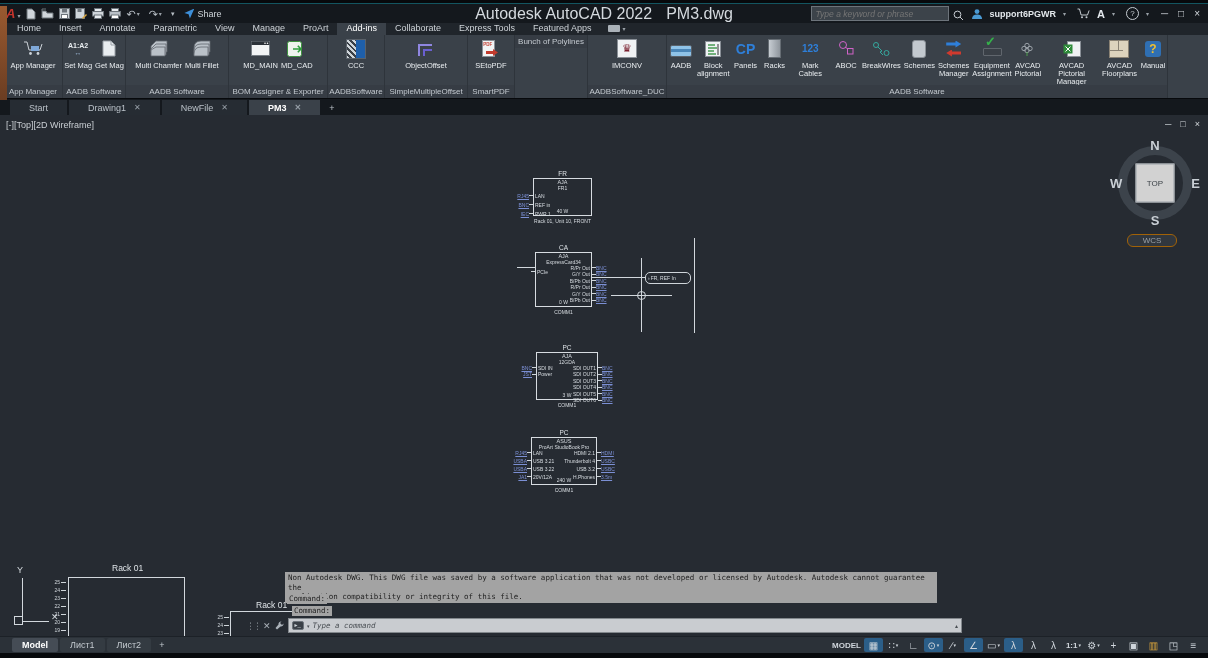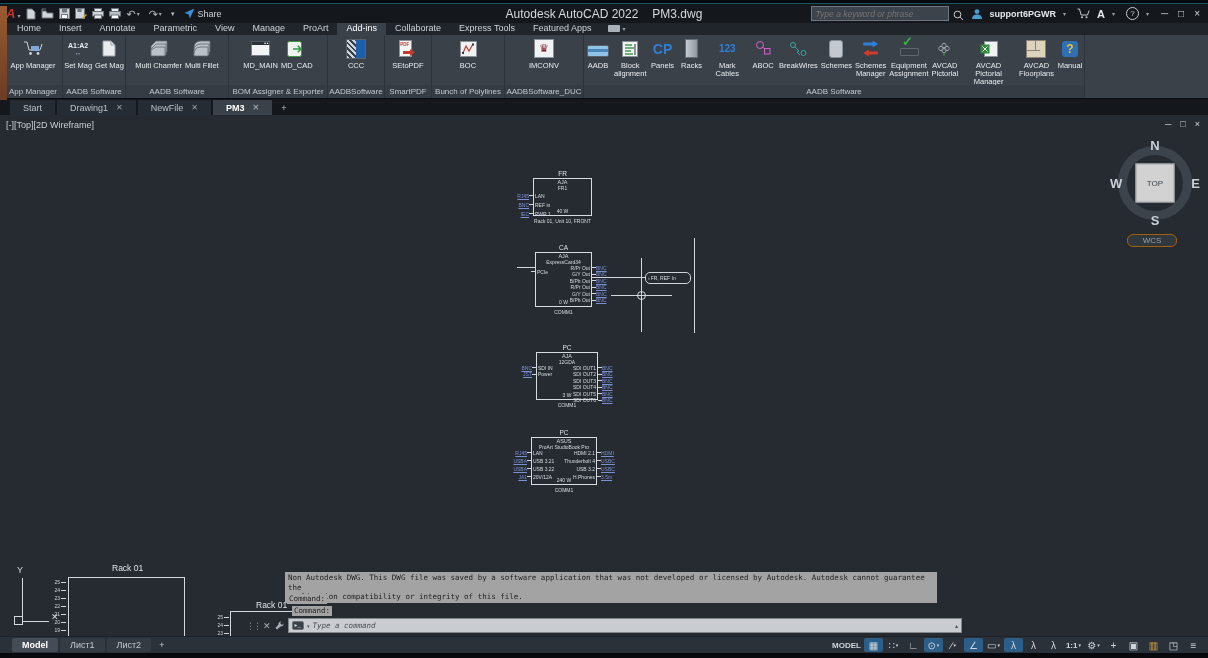--- a/index.html
+++ b/index.html
@@ -8,21 +8,21 @@
   i{font-style:normal}
   
   .titlebar{position:absolute;left:0;top:3px;right:0;height:19px;background:#14181d;border-top:1px solid #135560;display:flex;align-items:center;color:#c9cfd5;font-size:9px;padding:0 4px;z-index:30}
   .alogo b{color:#c5342c;font-size:13px;font-weight:bold;font-style:italic;margin:0 2px}
   .car{font-size:6px;color:#9aa1a8;margin-right:4px}
   .qat{display:flex;align-items:center;gap:5px;margin-left:2px}
   .qi{display:flex;align-items:center;gap:1px}
   .qi .glyph{font-size:11px;color:#b8bfc6;line-height:10px}
   .share{display:flex;align-items:flex-start;gap:3px;margin-left:10px;color:#cfd5da}
   .plane{width:10px;height:10px;background:#3d8fd9;clip-path:polygon(0 45%,100% 0,55% 100%,42% 58%);display:inline-block}
-  .twtitle{position:absolute;left:0;right:0;text-align:center;pointer-events:none;color:#d4d9de;font-size:12px}
+  .twtitle{position:absolute;left:0;right:0;text-align:center;pointer-events:none;color:#d4d9de;font-size:16px}
   .twtitle .fn{margin-left:14px}
   .tright{margin-left:auto;display:flex;align-items:center;gap:7px;z-index:2}
   .searchbox{display:flex;align-items:flex-end;gap:4px}
   .searchbox input{width:128px;height:13px;background:#3c434a;border:1px solid #6d747b;color:#aab1b8;font-size:8.5px;font-style:italic;padding:0 4px;outline:none}
   .uname{color:#e3e8ec;font-weight:bold}
   .winctl{display:flex;align-items:center;gap:10px;margin-left:8px;color:#d4d9de;font-size:10px;padding-right:4px}
   
   .tabrow{position:absolute;top:22px;left:0;right:0;height:13px;background:#20252b;display:flex;align-items:center;padding-left:8px;font-size:9px;z-index:29}
   .tab{padding:0 9px;height:13px;line-height:13px;color:#ced3d8;cursor:default}
   .tab.active{background:#3a4149;color:#fff}
@@ -32,21 +32,21 @@
   .ribbon{position:absolute;top:35px;left:0;right:0;height:63px;background:#3a4149;display:flex;align-items:stretch;padding-left:4px;z-index:28}
   .group{display:flex;flex-direction:column;border-right:1px solid #2e343b;flex:0 0 auto}
   .btnrow{flex:1;display:flex;justify-content:center;align-items:flex-start;gap:1px;padding-top:1px;overflow:hidden}
   .rbtn{display:flex;flex-direction:column;align-items:center;font-size:7.5px;color:#e9edf0;text-align:center;line-height:8px;white-space:pre-line;padding:0 1px;cursor:default}
   .ric{width:26px;height:25px;display:flex;align-items:center;justify-content:center;margin-bottom:1px;flex:0 0 auto}
   .gfooter{height:13px;font-size:8px;color:#c3c9cf;text-align:center;line-height:13px;background:#363c44;white-space:nowrap;overflow:hidden}
   .arrR{width:15px;height:7px;background:#2e7fd9;clip-path:polygon(0 30%,62% 30%,62% 0,100% 50%,62% 100%,62% 70%,0 70%)}
   .arrL{width:15px;height:7px;background:#d03a2e;clip-path:polygon(100% 30%,38% 30%,38% 0,0 50%,38% 100%,38% 70%,100% 70%)}
   
   .filetabs{position:absolute;top:99px;left:0;right:0;height:16px;background:#14181d;display:flex;align-items:flex-end;padding-left:10px;gap:2px;font-size:9px;z-index:27}
-  .ftab{height:15px;display:flex;align-items:center;padding:0 13px;background:#262c33;color:#bac1c8;gap:8px;cursor:default}
+  .ftab{height:15px;display:flex;align-items:center;padding:0 19px;background:#262c33;color:#bac1c8;gap:8px;cursor:default}
   .ftab.active{background:#3a4149;color:#fff;font-weight:bold}
   .ftab .x{color:#979fa7;font-size:8px}
   .ftab-add{height:15px;display:flex;align-items:center;padding:0 7px;color:#bac1c8}
   
   .canvas{position:absolute;top:115px;left:0;right:0;height:521px;background:#262b32;overflow:hidden;z-index:1}
   .vplabel{position:absolute;left:6px;top:5px;font-size:9px;color:#c9ced3}
   .vpctl{position:absolute;right:8px;top:4px;display:flex;gap:9px;color:#d5dade;font-size:9px}
   .wline{position:absolute;background:#d2d8dd}
   
   .vcube{position:absolute;left:1109px;top:22px;width:92px;height:92px}
@@ -289,39 +289,40 @@
               </svg></span><span class="rlabel">MD_CAD</span></div>
         </div>
         <div class="gfooter">BOM Assigner &amp; Exporter</div>
       </div>
       <div class="group" style="width: 56px; gap: 16px;">
         <div class="btnrow">
           <div class="rbtn"><span class="ric"><div style="width:18px;height:18px;border:1px solid #5a6169;display:flex"><i style="flex:1;background:repeating-linear-gradient(45deg,#cfd5da 0 2px,#3a4047 2px 4px)"></i><i style="flex:1;background:#1e5faa"></i></div></span><span class="rlabel">CCC</span></div>
         </div>
         <div class="gfooter">AADBSoftware</div>
       </div>
+      <div class="group" style="width: 82px;">
+        <div class="btnrow">
+          <div class="rbtn"><span class="ric"><svg width="18" height="16" fill="none">
+                <path d="M2 15V4h13" stroke="#8f86e0" stroke-width="2"></path>
+                <path d="M7 15V9h8" stroke="#6a5fd0" stroke-width="2"></path>
+              </svg></span><span class="rlabel">ObjectOffset</span></div>
+        </div>
+        <div class="gfooter">SimpleMultipleOffset</div>
+      </div>
       <div class="group" style="width: 46px;">
         <div class="btnrow">
           <div class="rbtn"><span class="ric"><svg width="17" height="17">
                 <rect x="0.5" y="0.5" width="12" height="16" fill="#f2f4f5" stroke="#8a9097"></rect>
                 <text x="1.2" y="6" font-size="4.5" fill="#c23b2e" font-weight="bold">PDF</text>
                 <path d="M4 11h7V9l5 3.5-5 3.5v-2H4z" fill="#c23b2e"></path>
               </svg></span><span class="rlabel">SEtoPDF</span></div>
         </div>
         <div class="gfooter">SmartPDF</div>
       </div>
       <div class="group" style="width: 72px;">
-        <div class="btnrow">
-          <div class="rbtn"><span class="ric"><svg width="17" height="16">
-                <rect x="0.5" y="0.5" width="16" height="15" fill="#f0f2f4" stroke="#8a9097"></rect>
-                <path d="M3 12l3-7 3 5 4-7" fill="none" stroke="#c23b2e" stroke-width="1.2"></path>
-                <rect x="2" y="11" width="2" height="2" fill="#333"></rect>
-                <rect x="12" y="2.5" width="2" height="2" fill="#333"></rect>
-              </svg></span><span class="rlabel">BOC</span></div>
-        </div>
         <div class="gfooter">Bunch of Polylines</div>
       </div>
       <div class="group" style="width: 78px;">
         <div class="btnrow">
           <div class="rbtn"><span class="ric"><div style="width:18px;height:17px;background:#f0f2f4;border:1px solid #8a9097;display:flex;align-items:center;justify-content:center"><span style="color:#7a1f2e;font-size:11px;line-height:11px">♛</span></div></span><span class="rlabel">IMCONV</span></div>
         </div>
         <div class="gfooter">AADBSoftware_DUC</div>
       </div>
       <div class="group" style="width: 500px;">
         <div class="btnrow">

